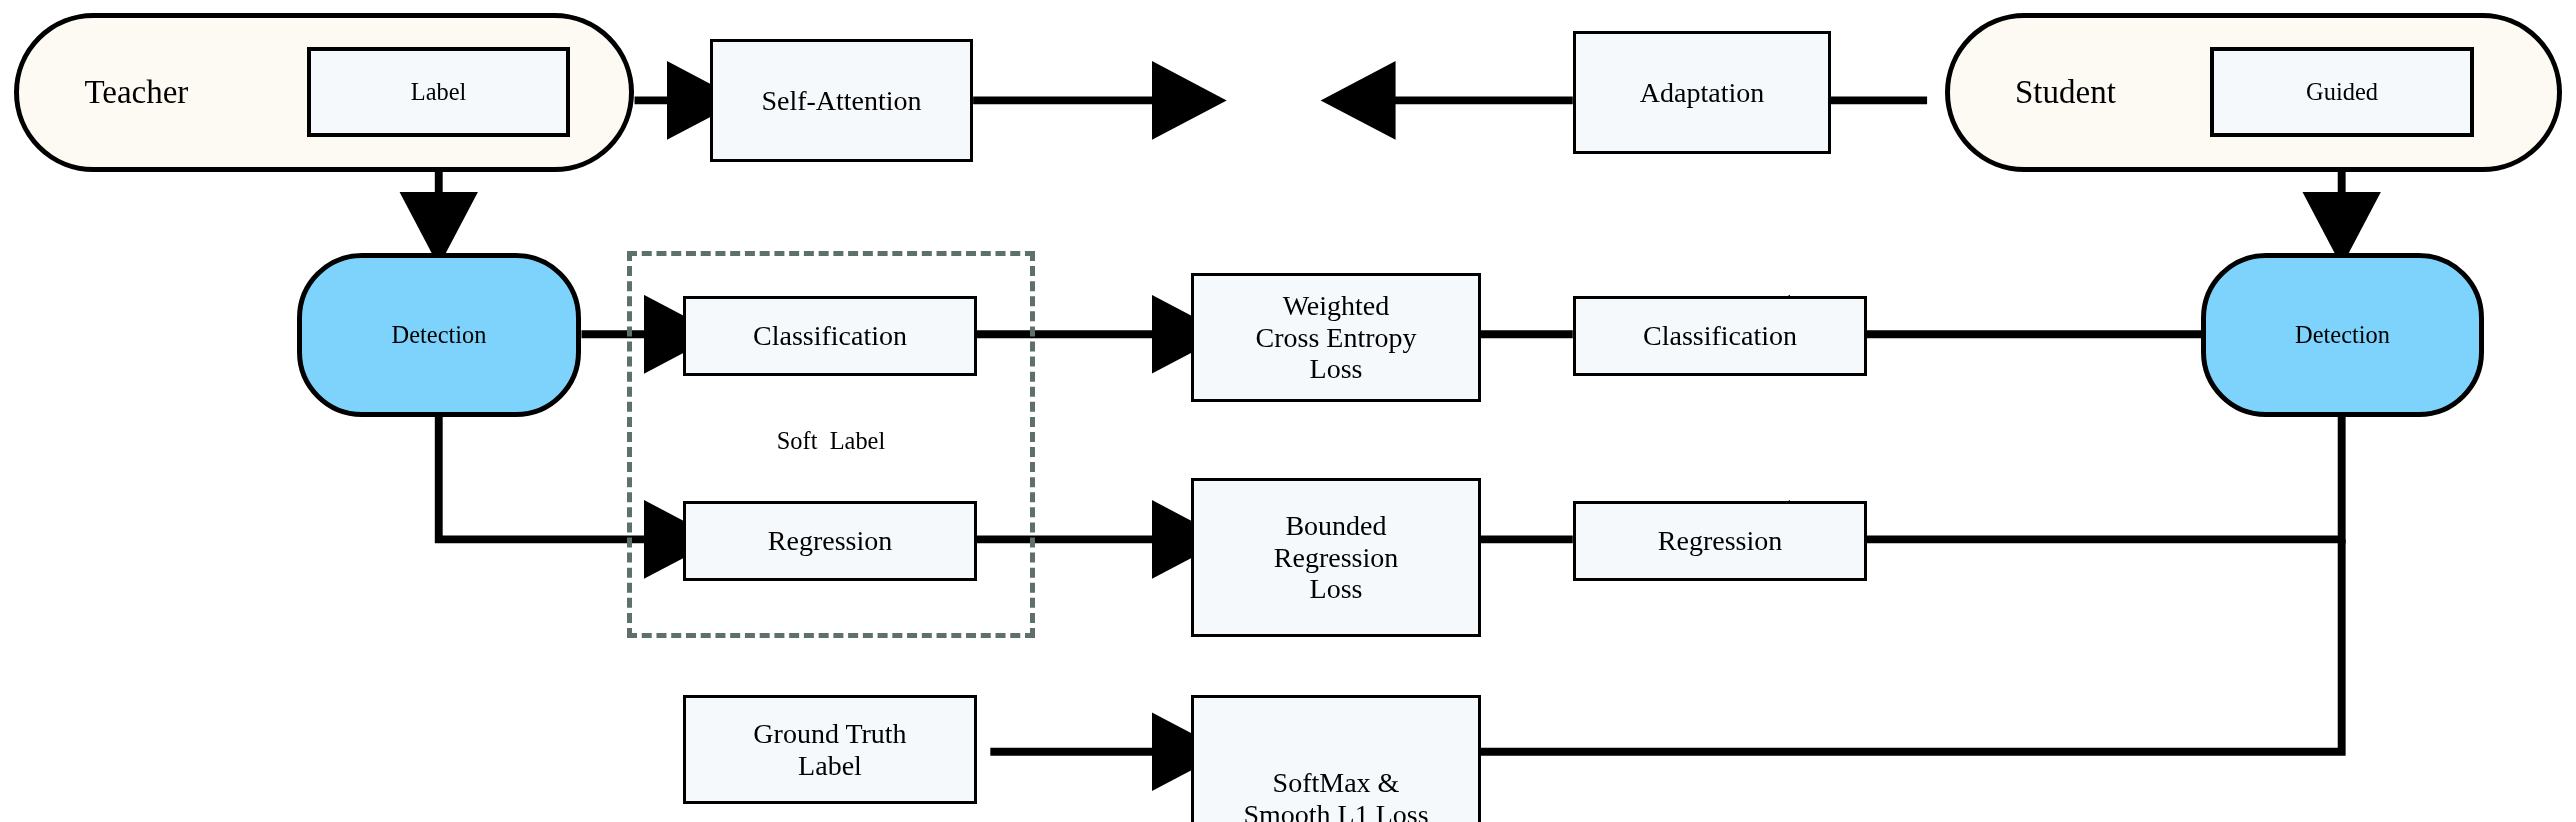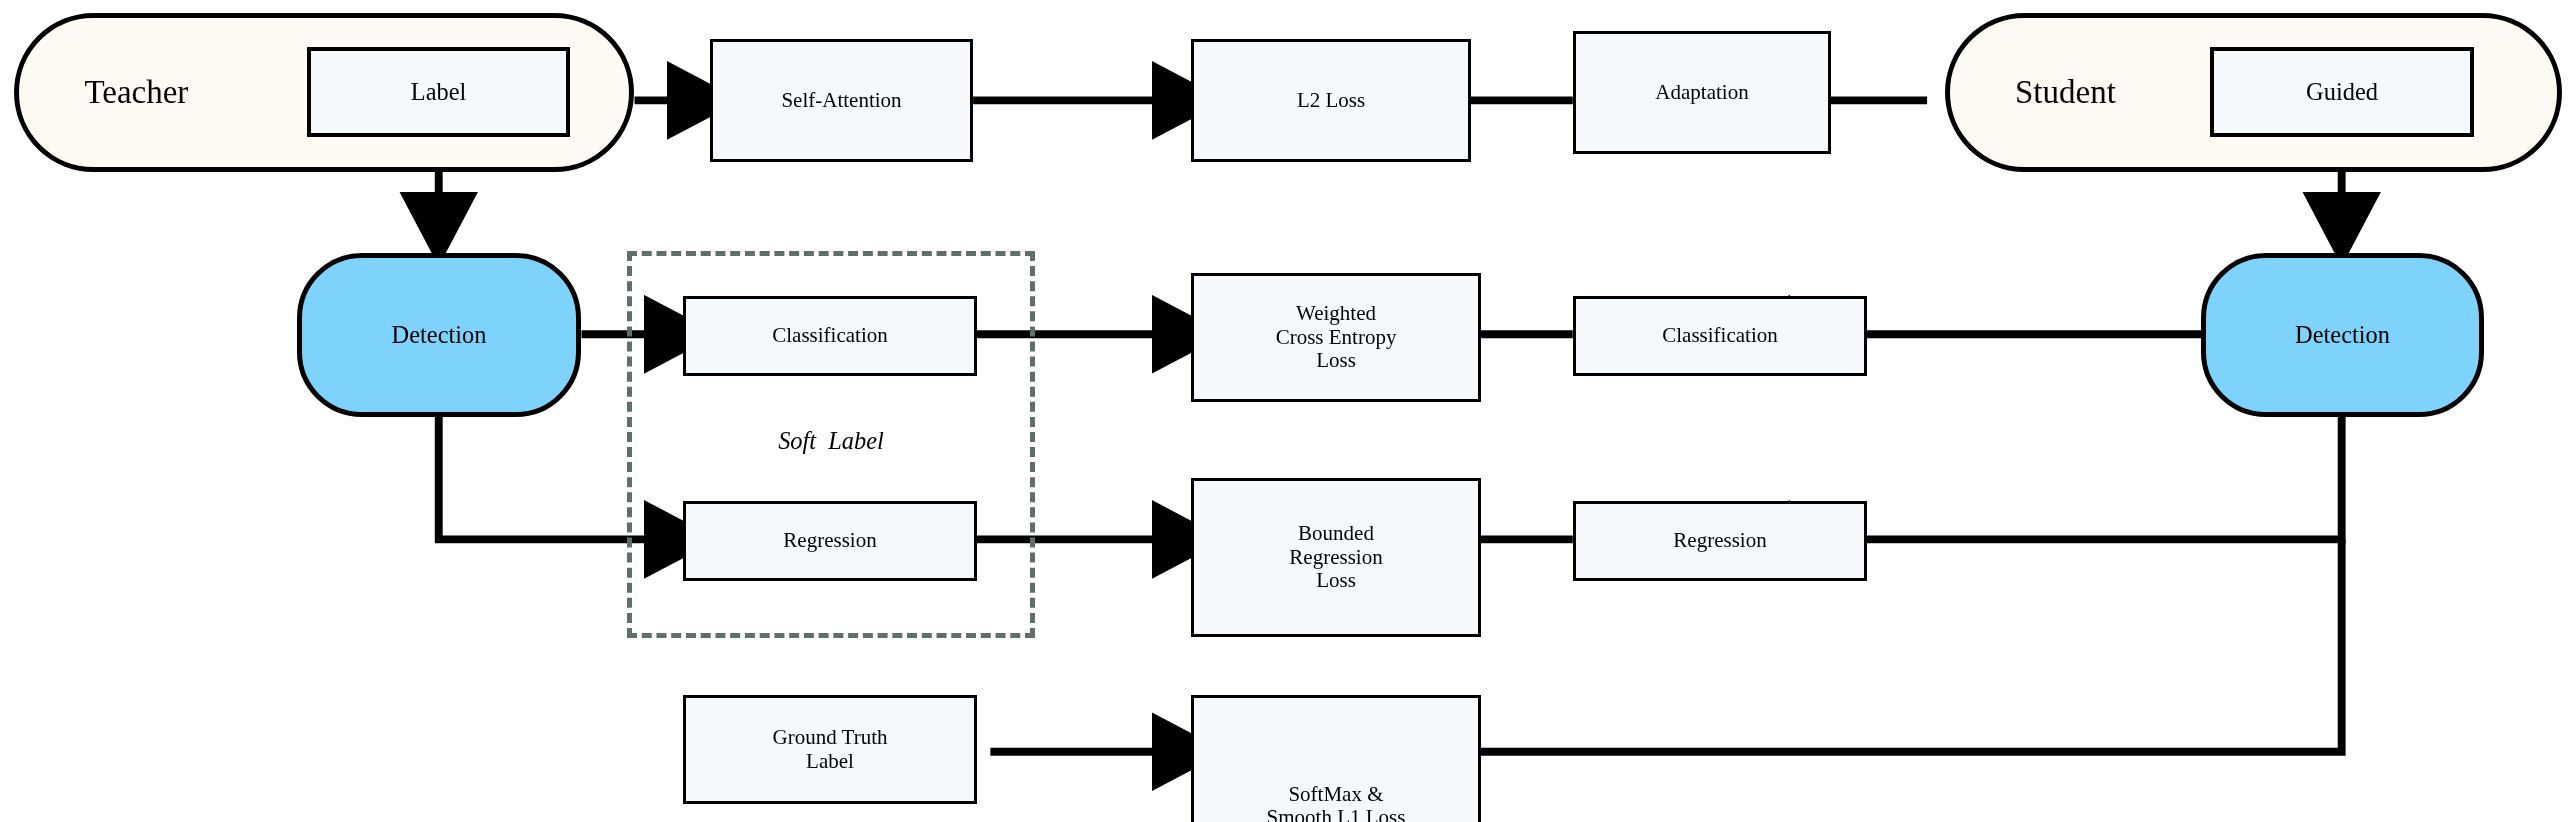--- a/index.html
+++ b/index.html
@@ -5,21 +5,21 @@
   html,body{margin:0;padding:0;background:#ffffff;}
   body{width:2576px;height:822px;font-family:"Liberation Serif",serif;}
   #stage{position:relative;width:2576px;height:822px;overflow:hidden;background:#ffffff;}
 
   svg#wires{position:absolute;left:0;top:0;width:2576px;height:822px;}
 
   .node{position:absolute;box-sizing:border-box;display:flex;align-items:center;justify-content:center;
         text-align:center;color:#000;font-family:"Liberation Serif",serif;line-height:1.12;}
 
   
-  .box{background:#f5f9fc;border:3.6px solid #000;font-size:21px;}
+  .box{background:#f5f9fc;border:3.6px solid #000;font-size:28px;}
 
   
   .capsule{background:#fdfaf3;border:5px solid #000;border-radius:86px;font-size:33px;
            justify-content:flex-start;}
   .capsule .cap-label{padding-left:65px;white-space:nowrap;}
 
   
   .pill{background:#7dd3fc;border:5px solid #000;border-radius:65px;font-size:24.4px;}
 
   
@@ -81,36 +81,33 @@
 
       <polyline points="3264,560 3264,752 2462,752" marker-end="url(#ar-l)"></polyline>
 
       <polyline points="3264,752 3264,1048 1912,1048" marker-end="url(#ar-l)"></polyline>
 
       <line x1="1380" y1="1048" x2="1638" y2="1048" marker-end="url(#ar-r)"></line>
     </g>
   </svg>
 
   <div class="dashbox" style="left:627px;top:251px;width:408px;height:387px;"></div>
-  <div class="softlabel" style="left:627px;top:427px;width:408px;font-style:italic;">Soft  Label</div>
+  <div class="softlabel" style="left:627px;top:427px;width:408px;">Soft  Label</div>
 
   <div class="node capsule" style="left:14.4px;top:13px;width:620px;height:159px;">
     <span class="cap-label">Teacher</span>
   </div>
   <div class="inner" style="left:307px;top:47px;width:263px;height:90px;">
     <span>Label</span>
   </div>
 
   <div class="node box" style="left:710px;top:39px;width:263px;height:123px;">
     <span>Self-Attention</span>
   </div>
 
-  <div class="node box" style="left:1191px;top:39px;width:280px;height:123px;">
-    <span>L2 Loss</span>
-  </div>
 
   <div class="node box" style="left:1573px;top:31px;width:258px;height:123px;">
     <span>Adaptation</span>
   </div>
 
   <div class="node capsule" style="left:1945px;top:13px;width:617px;height:159px;">
     <span class="cap-label">Student</span>
   </div>
   <div class="inner" style="left:2210px;top:47px;width:264px;height:90px;">
     <span>Guided</span>

